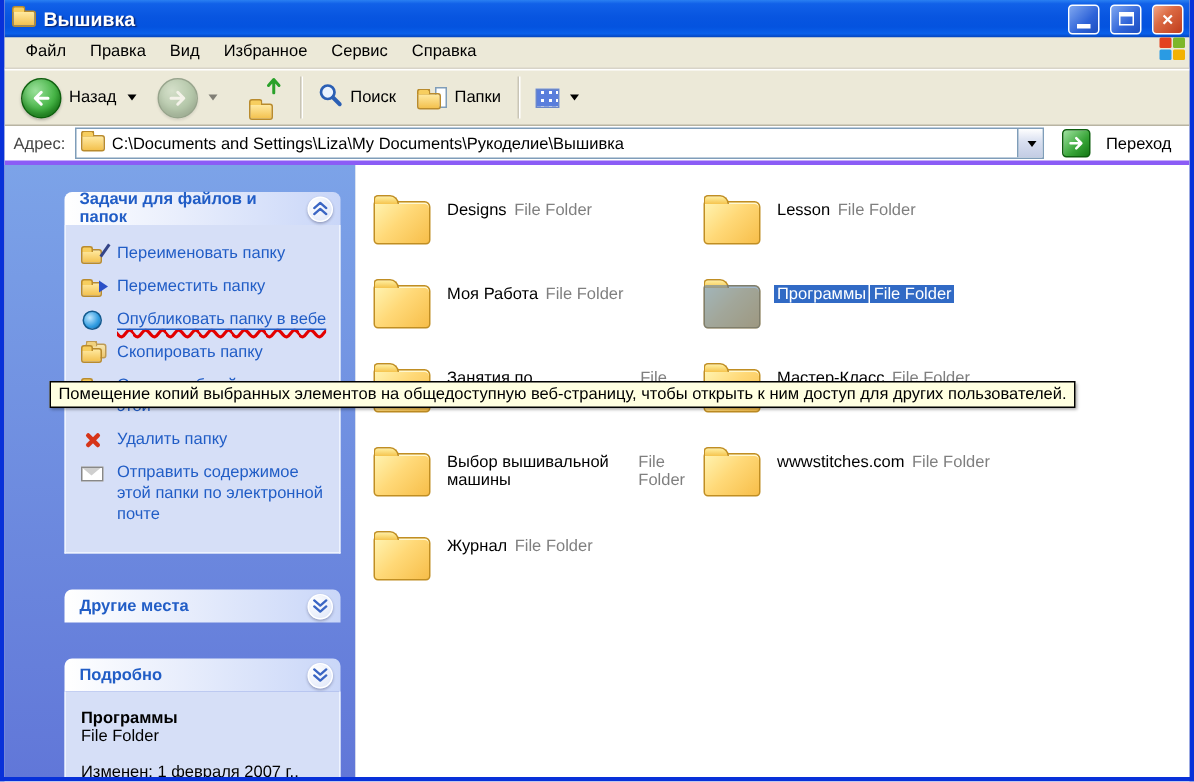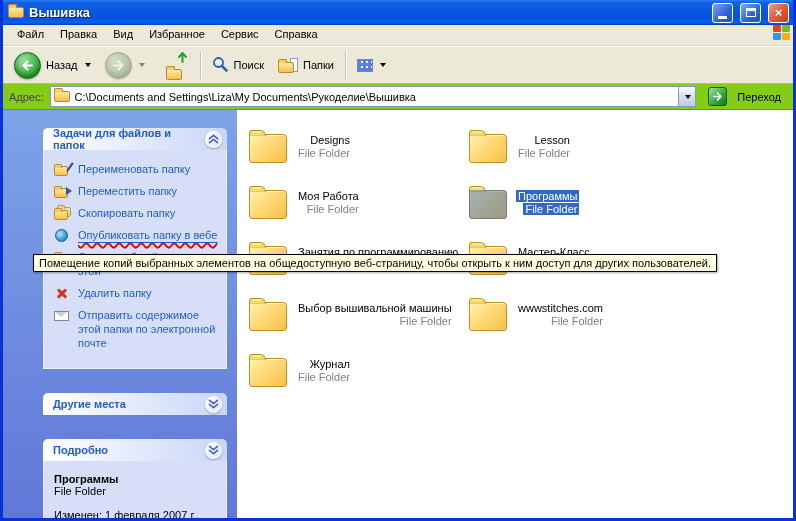--- a/index.html
+++ b/index.html
@@ -53,21 +53,21 @@
   .folders-glyph { position:relative; width:20px; height:15px; }
   .folders-glyph .pane { position:absolute; right:0; top:0; width:8px; height:14px; background:#fff; border:1px solid #7F9DB9; }
   .folders-glyph .mini-folder { position:absolute; left:0; bottom:0; }
 
   .views-grid { width:16px; height:13px; border:1px solid #6B87C8; background:
       repeating-linear-gradient(90deg,#5A7EDC 0 3px,transparent 3px 5px),
       repeating-linear-gradient(0deg,#5A7EDC 0 3px,transparent 3px 5px); background-color:#fff; }
 
   
   .addressbar { height:26px; flex:0 0 26px; display:flex; align-items:center; gap:6px; padding:2px 6px;
-                background:#84cc16; border-bottom:1px solid #8b5cf6;justify-content:flex-end; }
+                background:#ffffff; border-bottom:3px solid #8b5cf6;justify-content:flex-end; }
   .addr-label { color:#444; }
   .addr-combo { flex:1; display:flex; align-items:center; height:21px; background:#fff;
                 border:1px solid #7F9DB9; padding-left:3px; gap:5px; overflow:hidden; }
   .addr-text { flex:1; white-space:nowrap; overflow:hidden; }
   .combo-btn { width:17px; height:19px; flex:0 0 17px; border-left:1px solid #7F9DB9; display:flex;
                align-items:center; justify-content:center;
                background:linear-gradient(#FEFEFE,#D8DFF0 45%,#C3CCE4); cursor:pointer; }
   .go-btn { display:flex; align-items:center; gap:10px; padding:0 6px; cursor:pointer; }
   .go-icon { width:19px; height:19px; border-radius:3px; border:1px solid #0E5F0E; display:flex;
              align-items:center; justify-content:center;
@@ -120,21 +120,21 @@
 
   
   .content { flex:1; background:#fff; padding:18px 0 0 12px; overflow:hidden; }
   .file-grid { display:grid; grid-auto-flow:column; grid-template-rows:repeat(5,56px); grid-template-columns:220px 220px; }
   .file-item { display:flex; gap:9px; align-items:flex-start; cursor:pointer; }
   .folder-icon { position:relative; width:38px; height:29px; margin-top:6px; flex:0 0 38px;
     background:linear-gradient(135deg,#FFF3B0 0%,#FFD978 45%,#F7BE4A 100%);
     border:1px solid #C08E23; border-radius:2px 4px 3px 3px; box-shadow:inset 0 1px 0 #FFF8D0; }
   .folder-icon::before { content:""; position:absolute; top:-5px; left:-1px; width:15px; height:5px;
     background:linear-gradient(#FFEFA0,#F5C44E); border:1px solid #C08E23; border-bottom:none; border-radius:3px 6px 0 0; }
-  .labels { padding-top:6px; display:flex; flex-direction:column; gap:1px;align-items:flex-end; }
+  .labels { padding-top:6px; display:flex; flex-direction:row; gap:1px; }
   .fname { padding:0 2px; }
   .ftype { padding:0 2px; color:#7F7F7F; }
   .file-item.selected .fname, .file-item.selected .ftype { background:#316AC5; color:#fff; }
   .file-item.selected .folder-icon::after { content:""; position:absolute; inset:-1px;
     background:rgba(49,106,197,.45); border-radius:inherit; }
 
   
   .tooltip { position:absolute; left:30px; top:254px; z-index:40; background:#FFFFE1; color:#000;
     border:1px solid #000; padding:2px 5px; white-space:nowrap; box-shadow:1px 1px 2px rgba(0,0,0,.35); }
 </style>
@@ -262,30 +262,30 @@
           </div>
           <div class="task">
             <span class="ticon">
                 <span class="mf"></span>
                 <span class="arr"></span>
               </span>
             <span class="task-label">Переместить папку</span>
           </div>
           <div class="task">
             <span class="ticon">
+                <span class="globe"></span>
+              </span>
+            <span class="task-label annotated"><span class="inner">Опубликовать папку в вебе</span></span>
+          </div>
+          <div class="task">
+            <span class="ticon">
                 <span class="mf back2"></span>
                 <span class="mf"></span>
               </span>
             <span class="task-label">Скопировать папку</span>
-          </div>
-          <div class="task">
-            <span class="ticon">
-                <span class="globe"></span>
-              </span>
-            <span class="task-label annotated"><span class="inner">Опубликовать папку в вебе</span></span>
           </div>
           <div class="task">
             <span class="ticon">
                 <span class="mf"></span>
                 <span class="hand"></span>
               </span>
             <span class="task-label">Открыть общий доступ к этой</span>
           </div>
           <div class="task">
             <span class="ticon">

